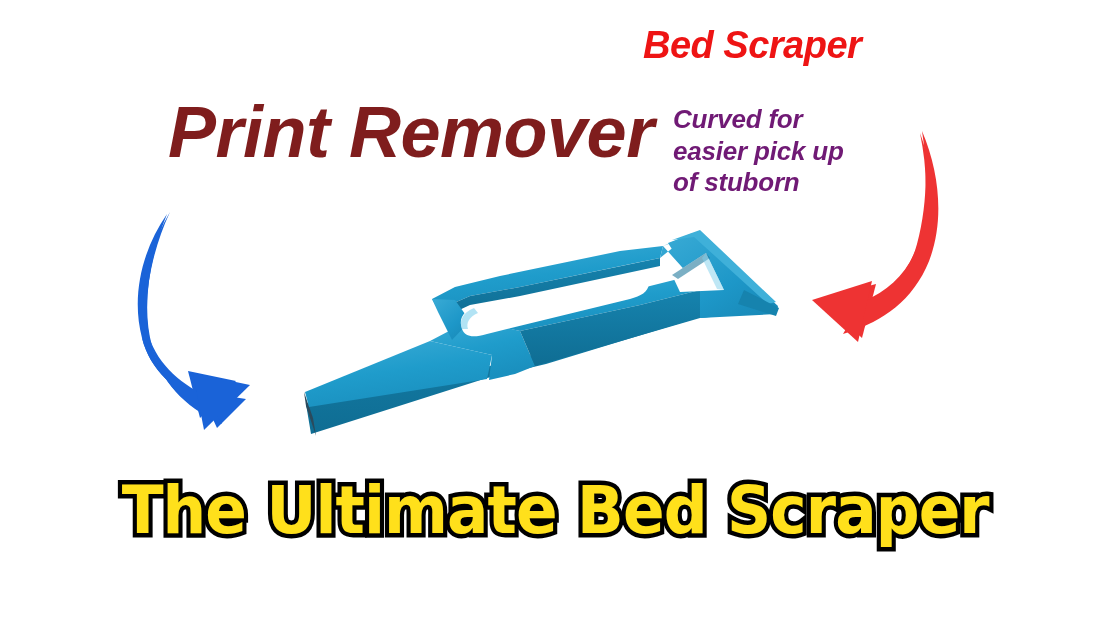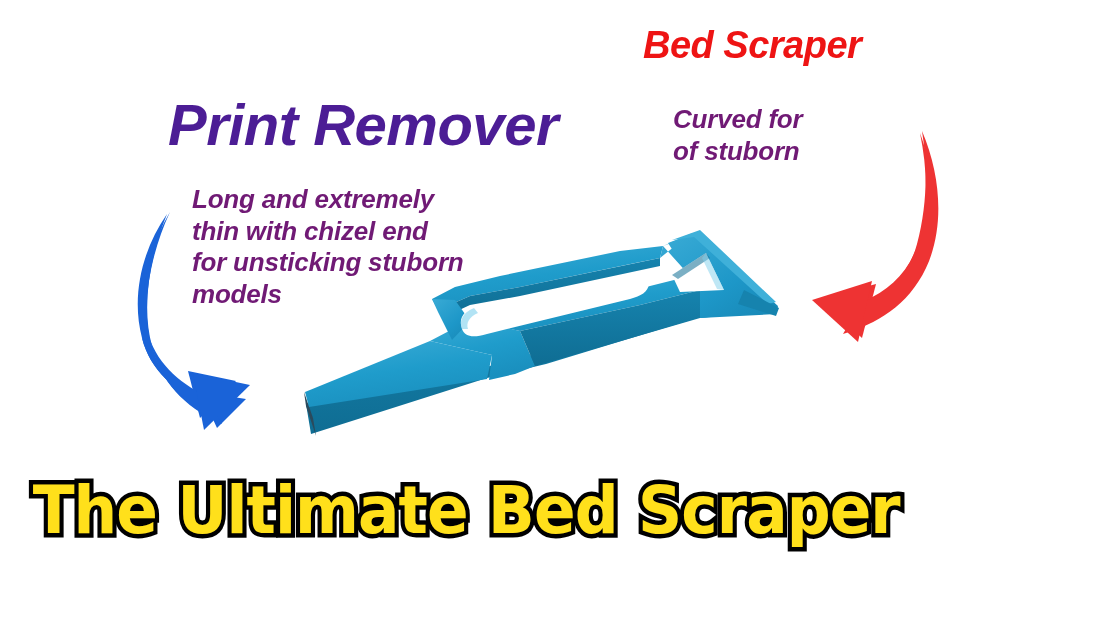--- a/index.html
+++ b/index.html
@@ -23,22 +23,22 @@
     position: absolute;
     font-weight: bold;
     font-style: italic;
     white-space: nowrap;
     letter-spacing: -0.5px;
     line-height: 1;
   }
   #title-print-remover {
     left: 168px;
     top: 96px;
-    font-size: 58px;
-    color: #4c1d95;
+    font-size: 72px;
+    color: #7f1d1d;
   }
   #title-bed-scraper {
     left: 643px;
     top: 26px;
     font-size: 38px;
     color: #ee1414;
   }
 
   
   .callout {
@@ -62,20 +62,21 @@
     width: 245px;
   }
   .callout .line { display: block; white-space: nowrap; }
 
   
   #banner {
     position: absolute;
     left: 0;
     top: 478px;
     width: 1111px;
+    text-align: center;
   }
   #banner-text {
     display: inline-block;
     font-family: "DejaVu Sans", sans-serif;
     font-weight: bold;
     font-size: 66px;
     line-height: 1;
     letter-spacing: -1px;
     color: #ffe01b;
     transform: scaleX(0.93);
@@ -276,29 +277,24 @@
                Z" fill="#ffffff"></path>
       <path d="M672,275 L706,253 L710,258 L678,279 Z" fill="#0f6d93" opacity="0.55"></path>
       <path d="M706,253 L724,290 L717,289 L702,258 Z" fill="#7fd0ec" opacity="0.5"></path>
     </g>
   </svg>
 
   <div class="heading" id="title-print-remover">Print Remover</div>
 
   <div class="heading" id="title-bed-scraper">Bed Scraper</div>
 
-  <div class="callout" id="callout-print-remover">
-    <span class="line">Long and extremely</span>
-    <span class="line">thin with chizel end</span>
-    <span class="line">for unsticking stuborn</span>
-    <span class="line">models</span>
-  </div>
 
   <div class="callout" id="callout-bed-scraper">
     <span class="line">Curved for</span>
+    <span class="line">easier pick up</span>
     <span class="line">of stuborn</span>
   </div>
 
   <div id="banner">
     <span id="banner-text">The Ultimate Bed Scraper</span>
   </div>
 
 </div>
 
 </body></html>

